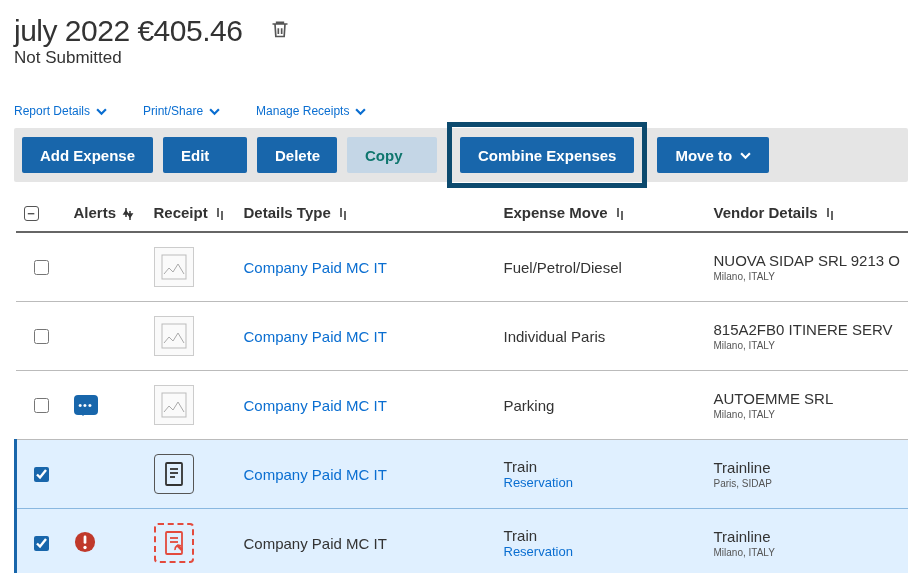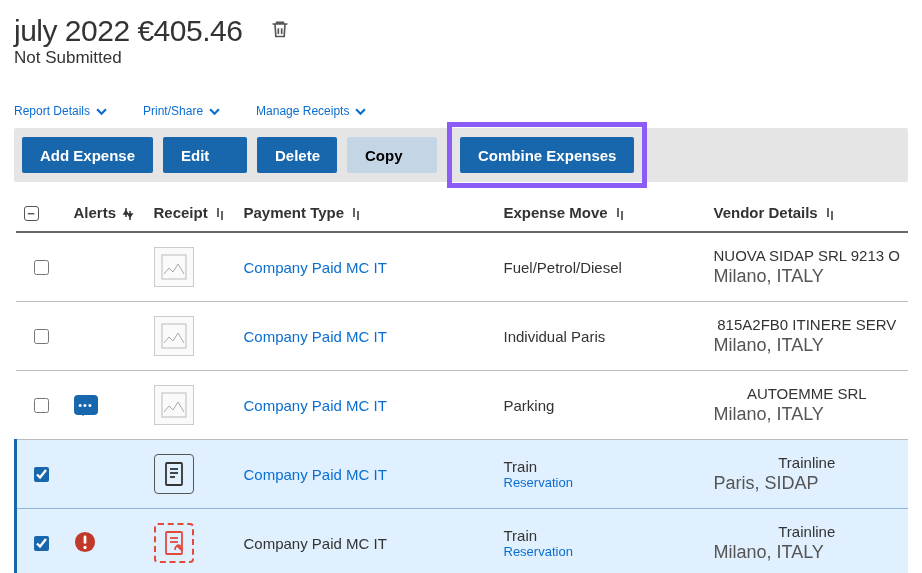--- a/index.html
+++ b/index.html
@@ -59,25 +59,25 @@
     font-weight: 600;
     color: #fff;
     background: #1866ab;
     cursor: pointer;
     display: inline-flex;
     align-items: center;
     gap: 8px;
   }
   .btn.disabled {
     background: #c4d6e6;
-    color: #000000;
+    color: #0f766e;
     cursor: default;
   }
   .highlight-box {
-    border: 5px solid #8b5cf6;
+    border: 5px solid #0c4a6e;
     padding: 10px 8px;
     margin: -14px 0;
   }
   .table {
     width: 100%;
     margin-top: 12px;
     border-collapse: collapse;
   }
   .th {
     text-align: left;
@@ -92,22 +92,22 @@
     padding: 14px 8px;
     border-bottom: 1px solid #bbb;
     font-size: 15px;
     vertical-align: middle;
   }
   .row-selected { background: #e0f0ff; }
   .row-selected .td { border-bottom: 1px solid #8ab8e0; }
   .row-selected-first .td:first-child { border-left: 3px solid #1866ab; }
   .link-text { color: #0a6ed1; cursor: pointer; }
   .sub-text { font-size: 13px; color: #0a6ed1; cursor: pointer; }
-  .vendor-name { font-size: 15px; color: #333; text-align: center; }
-  .vendor-loc { font-size: 18px; color: #555; margin-top: 2px; }
+  .vendor-name { font-size: 15px; color: #333; }
+  .vendor-loc { font-size: 10px; color: #555; margin-top: 2px; }
   .receipt-thumb {
     width: 40px; height: 40px;
     border: 1px solid #ccc;
     display: flex; align-items: center; justify-content: center;
     background: #fafafa;
     cursor: pointer;
   }
   .receipt-icon {
     width: 40px; height: 40px;
     border: 1px solid #555;
@@ -201,20 +201,26 @@
 </div>
 
 <div class="toolbar">
   <button class="btn">Add Expense</button>
   <button class="btn" style="width:84px">Edit</button>
   <button class="btn" style="width:80px">Delete</button>
   <button class="btn disabled" style="width:90px">Copy</button>
   <span class="highlight-box">
     <button class="btn">Combine Expenses</button>
   </span>
+  <button class="btn">
+    <span>Move to</span>
+    <svg class="chev" viewBox="0 0 10 10" fill="none" stroke="#fff" stroke-width="2">
+        <path d="M1 3l4 4 4-4"></path>
+      </svg>
+  </button>
 </div>
 
 <table class="table">
   <thead>
     <tr>
       <th class="th col-check">
         <span class="header-collapse">−</span>
       </th>
       <th class="th col-alert">
         <span>Alerts</span>
@@ -223,21 +229,21 @@
             <path d="M3 1v9M7 4v9"></path>
           </svg>
       </th>
       <th class="th col-receipt">
         <span>Receipt</span>
         <svg class="sort-icon" viewBox="0 0 10 14" fill="none" stroke="#333" stroke-width="1.5">
             <path d="M3 1v9M7 4v9"></path>
           </svg>
       </th>
       <th class="th col-payment">
-        <span>Payment Type</span>
+        <span>Details Type</span>
         <svg class="sort-icon" viewBox="0 0 10 14" fill="none" stroke="#333" stroke-width="1.5">
             <path d="M3 1v9M7 4v9"></path>
           </svg>
       </th>
       <th class="th col-expense">
         <span>Expense Move</span>
         <svg class="sort-icon" viewBox="0 0 10 14" fill="none" stroke="#333" stroke-width="1.5">
             <path d="M3 1v9M7 4v9"></path>
           </svg>
       </th>

